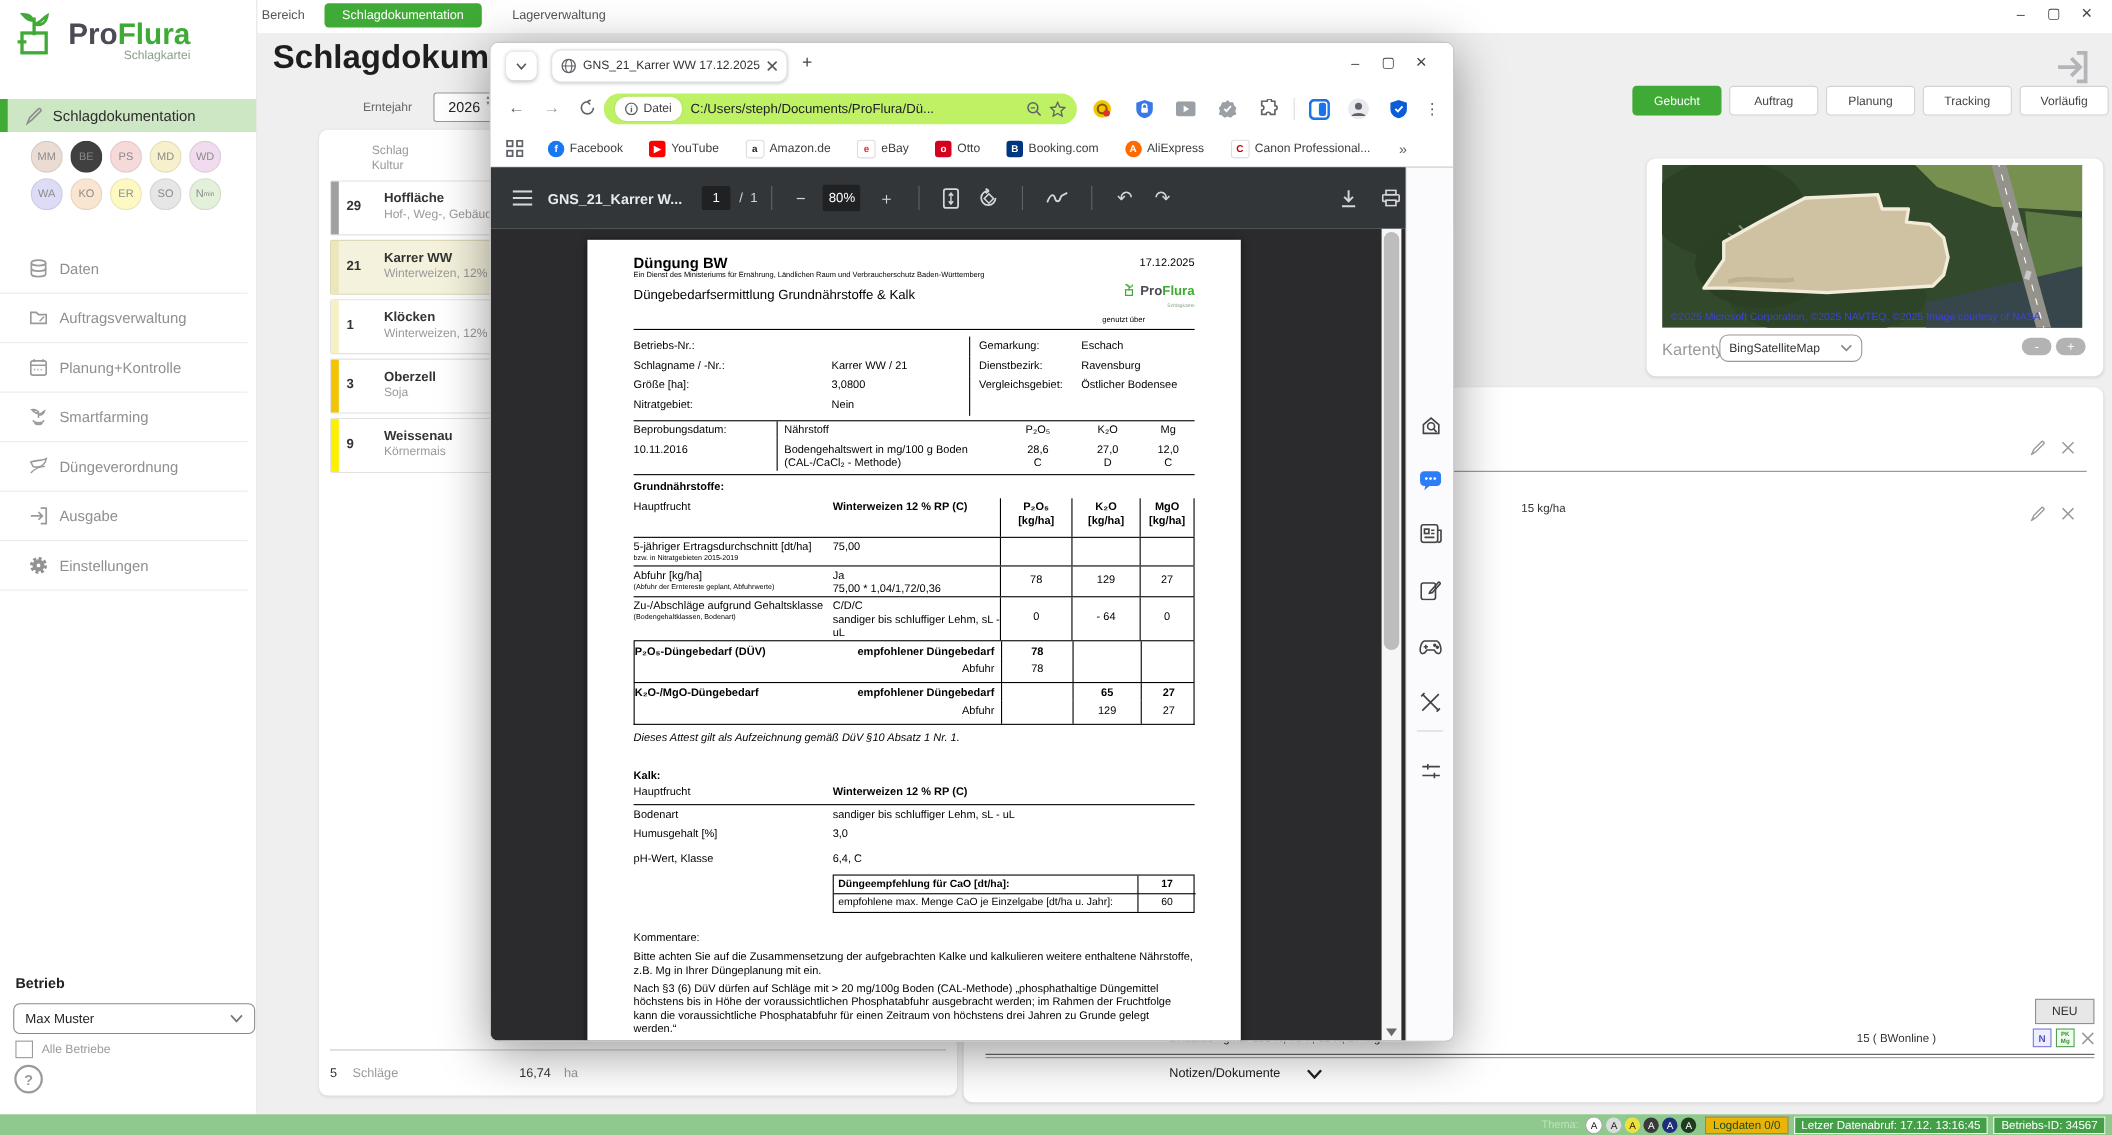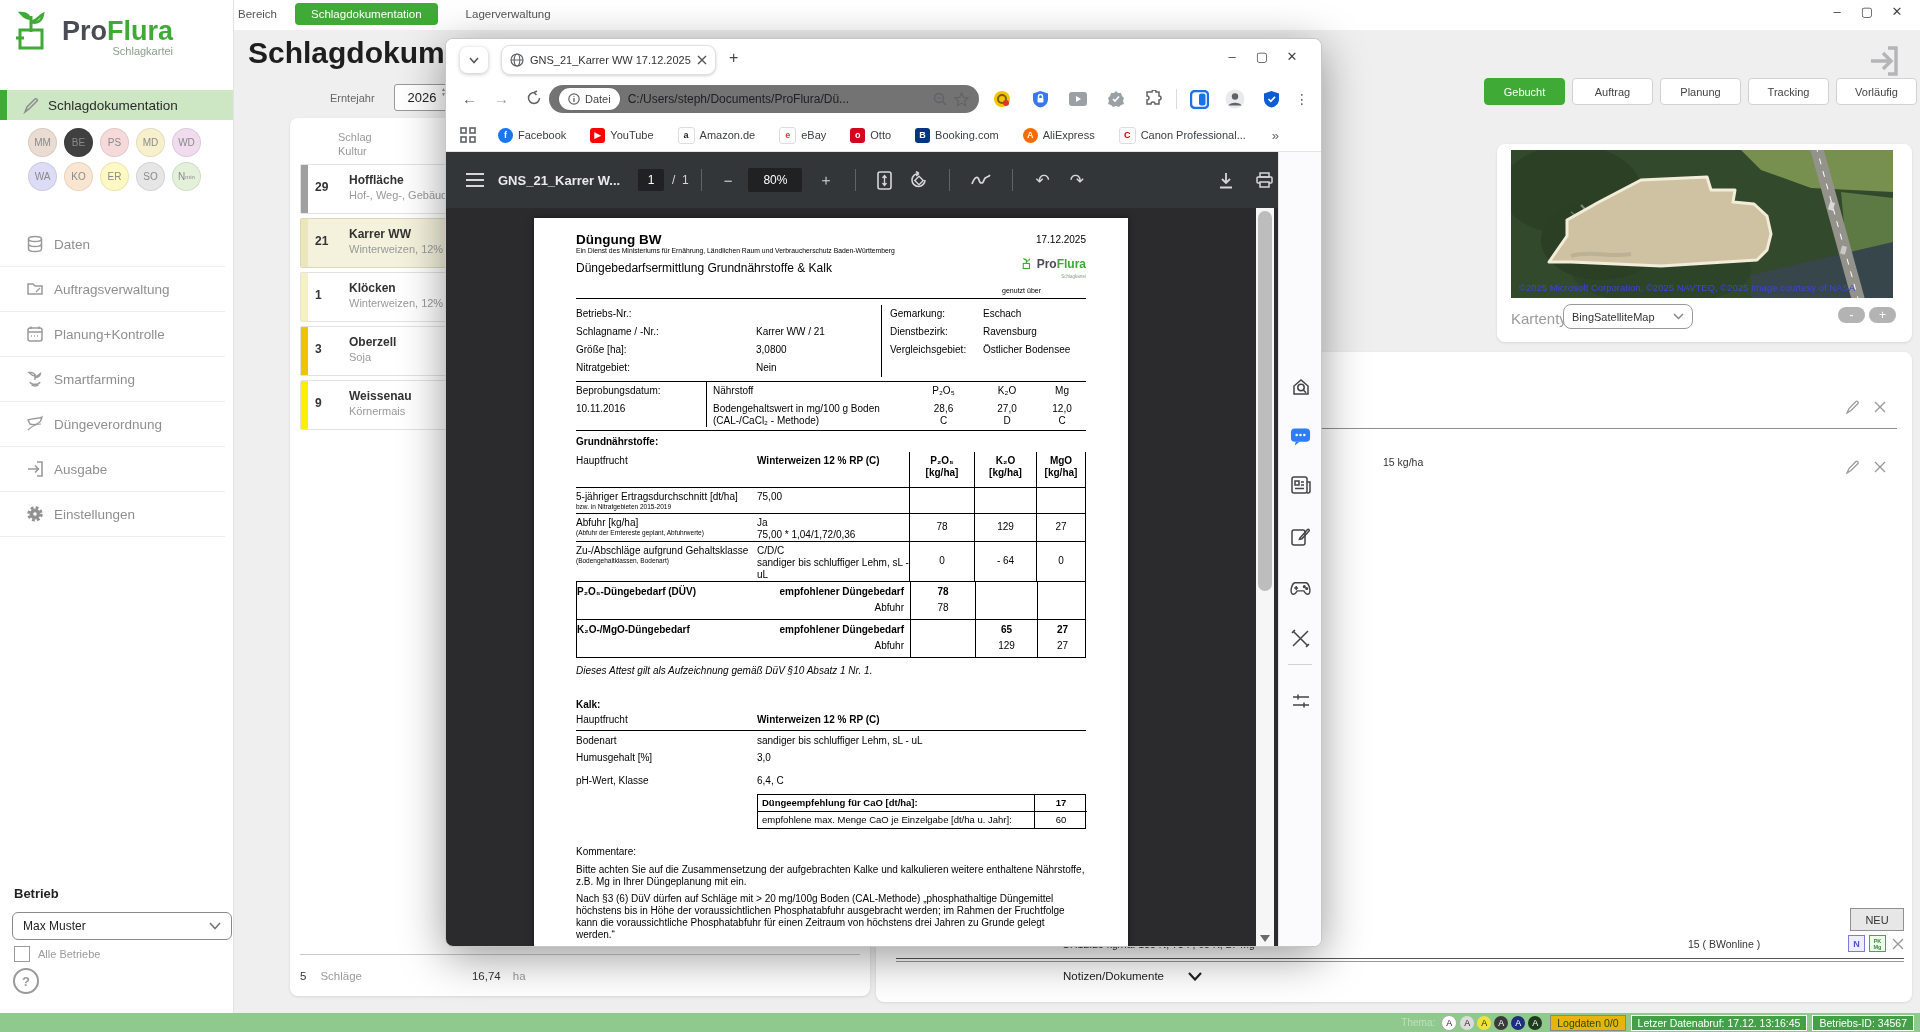--- a/index.html
+++ b/index.html
@@ -82,21 +82,21 @@
   .bwindow{left:445px;top:38px;width:875px;height:907px;background:#fff;border-radius:8px;
      box-shadow:0 10px 45px rgba(0,0,0,.40);border:1px solid #c6c6c6;overflow:hidden;}
   .btitle{left:0;top:0;width:100%;height:40px;background:#fff;}
   .tab-chevron{left:14px;top:8px;width:28px;height:26px;border-radius:7px;background:#fff;
      box-shadow:0 1px 4px rgba(0,0,0,.25);display:flex;align-items:center;justify-content:center;font-size:11px;color:#444;}
   .btab{left:55px;top:6px;width:215px;height:30px;background:#fff;border:1px solid #e0e0e0;border-radius:9px;
      box-shadow:0 1px 3px rgba(0,0,0,.18);display:flex;align-items:center;padding:0 8px;box-sizing:border-box;}
   .btab .t{font-size:11px;color:#333;white-space:nowrap;overflow:hidden;flex:1;margin:0 6px;}
   .addr{left:0;top:40px;width:100%;height:40px;background:#fff;}
   .navico{font-size:15px;color:#5f6368;}
-  .pill{left:103px;top:6px;width:430px;height:28px;background:#737373;border-radius:14px;display:flex;align-items:center;padding:4px 10px;box-sizing:border-box;}
+  .pill{left:103px;top:6px;width:430px;height:28px;background:#bef264;border-radius:14px;display:flex;align-items:center;padding:4px 10px;box-sizing:border-box;}
   .chip{background:#fff;border-radius:11px;height:22px;display:flex;align-items:center;padding:0 9px;font-size:11px;color:#444;box-shadow:0 0 2px rgba(0,0,0,.15);}
   .url{font-size:12px;color:#202124;margin-left:8px;white-space:nowrap;overflow:hidden;flex:1;}
   .extico{width:20px;height:20px;display:flex;align-items:center;justify-content:center;}
   .bmarks{left:0;top:80px;width:100%;height:33px;background:#fff;border-bottom:1px solid #e4e4e4;display:flex;align-items:center;padding:0 14px;box-sizing:border-box;}
   .bm{display:flex;align-items:center;margin-right:24px;font-size:11px;color:#3c4043;white-space:nowrap;}
   .fav{width:15px;height:15px;border-radius:3px;margin-right:5px;display:flex;align-items:center;justify-content:center;
        color:#fff;font-size:9px;font-weight:bold;}
   .pdfbar{left:0;top:113px;width:100%;height:56px;background:#323639;color:#e8eaed;display:flex;align-items:center;}
   .pdfbar .title{font-size:13px;font-weight:bold;margin-left:14px;width:140px;white-space:nowrap;overflow:hidden;}
   .pbox{background:#1f2123;border-radius:2px;color:#fff;font-size:12px;display:flex;align-items:center;justify-content:center;}
@@ -557,21 +557,21 @@
 
   <div class="abs pdfbar">
     <svg width="18" height="14" viewBox="0 0 18 14" style="margin-left:20px;">
         <path d="M0 1 H18 M0 7 H18 M0 13 H18" stroke="#d5d7da" stroke-width="2"></path>
       </svg>
     <span class="title">GNS_21_Karrer W...</span>
     <span class="pbox" style="width:26px;height:22px;">1</span>
     <span style="font-size:12px;margin-left:8px;color:#d5d7da;white-space:pre;">/  1</span>
     <span class="psep"></span>
     <span class="pico">−</span>
-    <span class="pbox" style="width:54px;height:24px;margin:0 6px;">80%</span>
+    <span class="pbox" style="width:34px;height:24px;margin:0 6px;">80%</span>
     <span class="pico">＋</span>
     <span class="psep"></span>
     <svg width="15" height="19" viewBox="0 0 15 19" style="margin:0 9px;">
         <rect x="1" y="1" width="13" height="17" rx="2" fill="none" stroke="#d5d7da" stroke-width="1.6"></rect>
         <path d="M7.5 5 L7.5 14 M5.5 7 L7.5 4.5 L9.5 7 M5.5 12 L7.5 14.5 L9.5 12" stroke="#d5d7da" stroke-width="1.3" fill="none"></path>
       </svg>
     <svg width="18" height="18" viewBox="0 0 18 18" style="margin:0 9px;">
         <path d="M15 9 A6.5 6.5 0 1 1 9 2.5 M9 2.5 L6 0.5 M9 2.5 L6.2 4.8" fill="none" stroke="#d5d7da" stroke-width="1.6"></path>
         <rect x="6" y="6.5" width="6" height="6" transform="rotate(45 9 9.5)" fill="none" stroke="#d5d7da" stroke-width="1.4"></rect>
       </svg>

